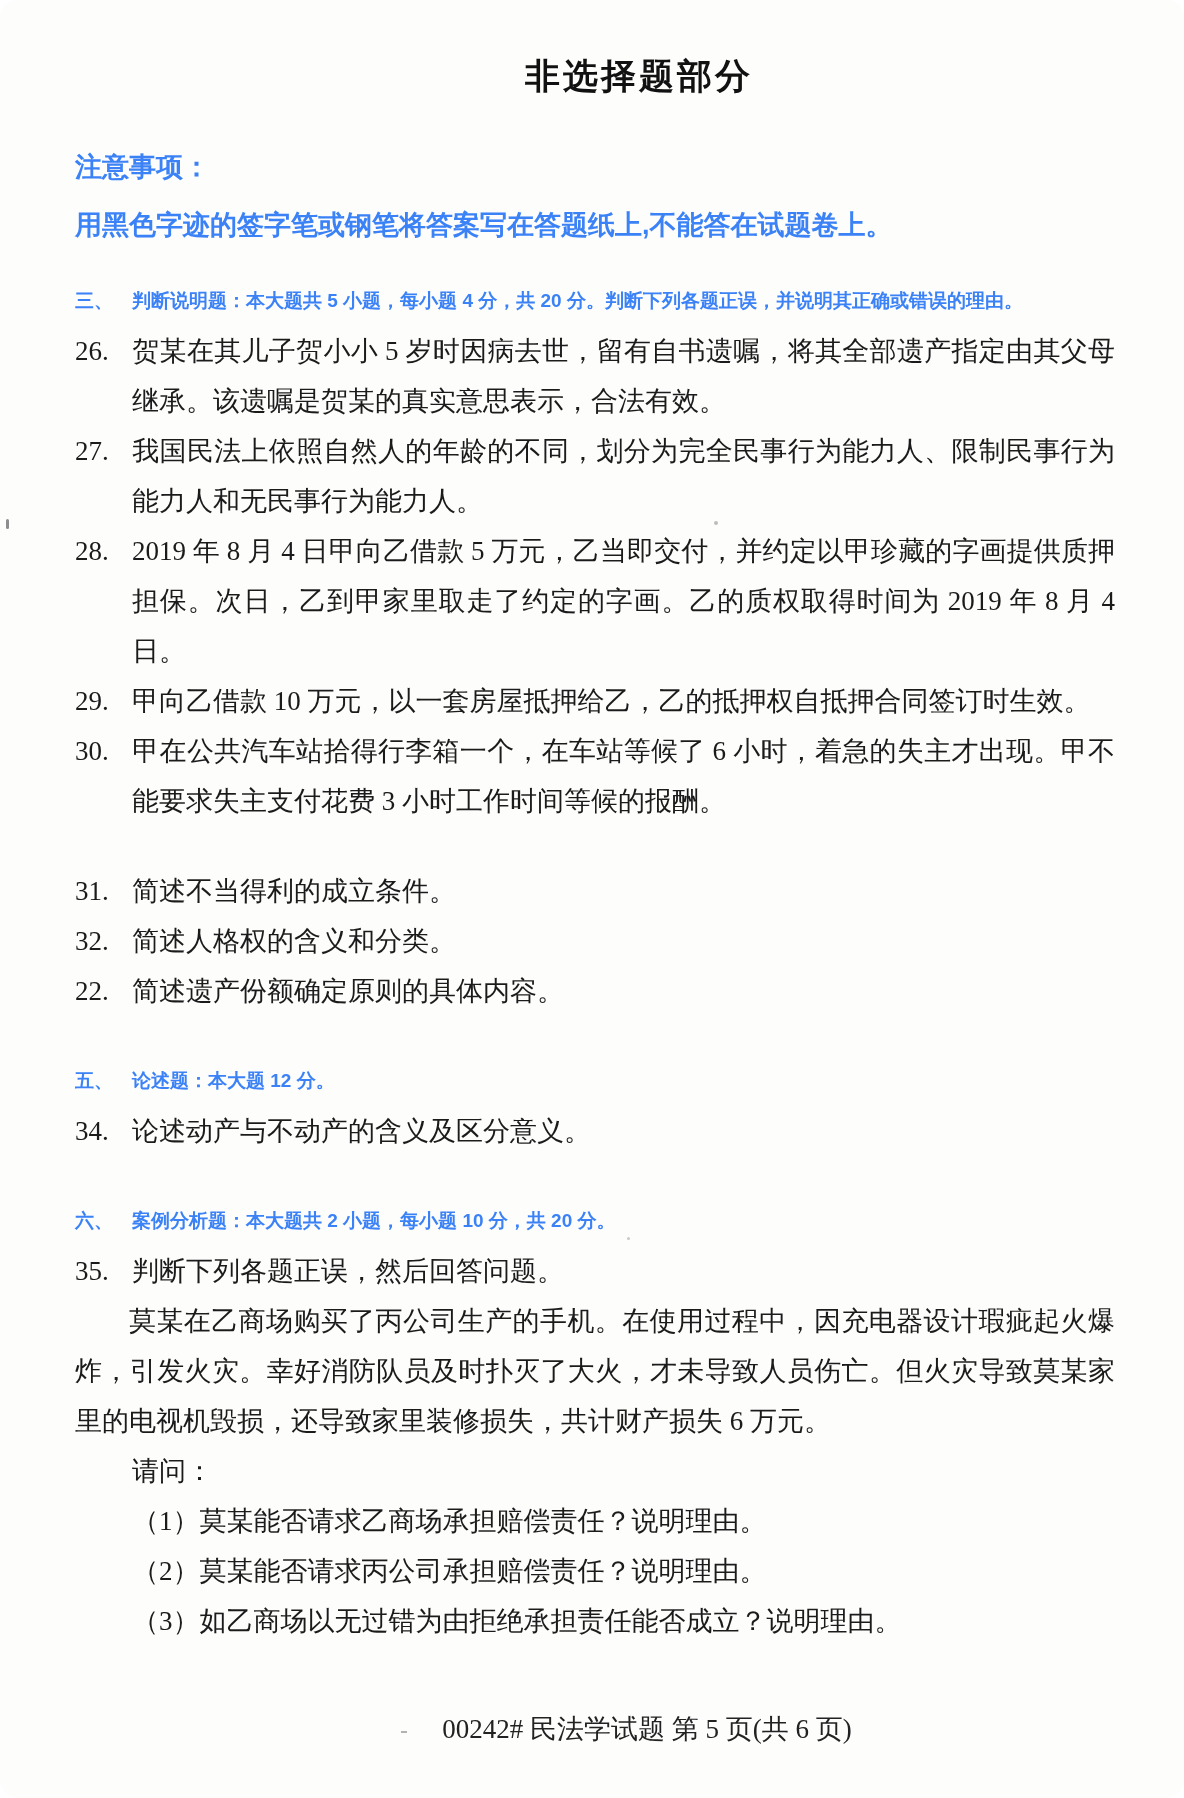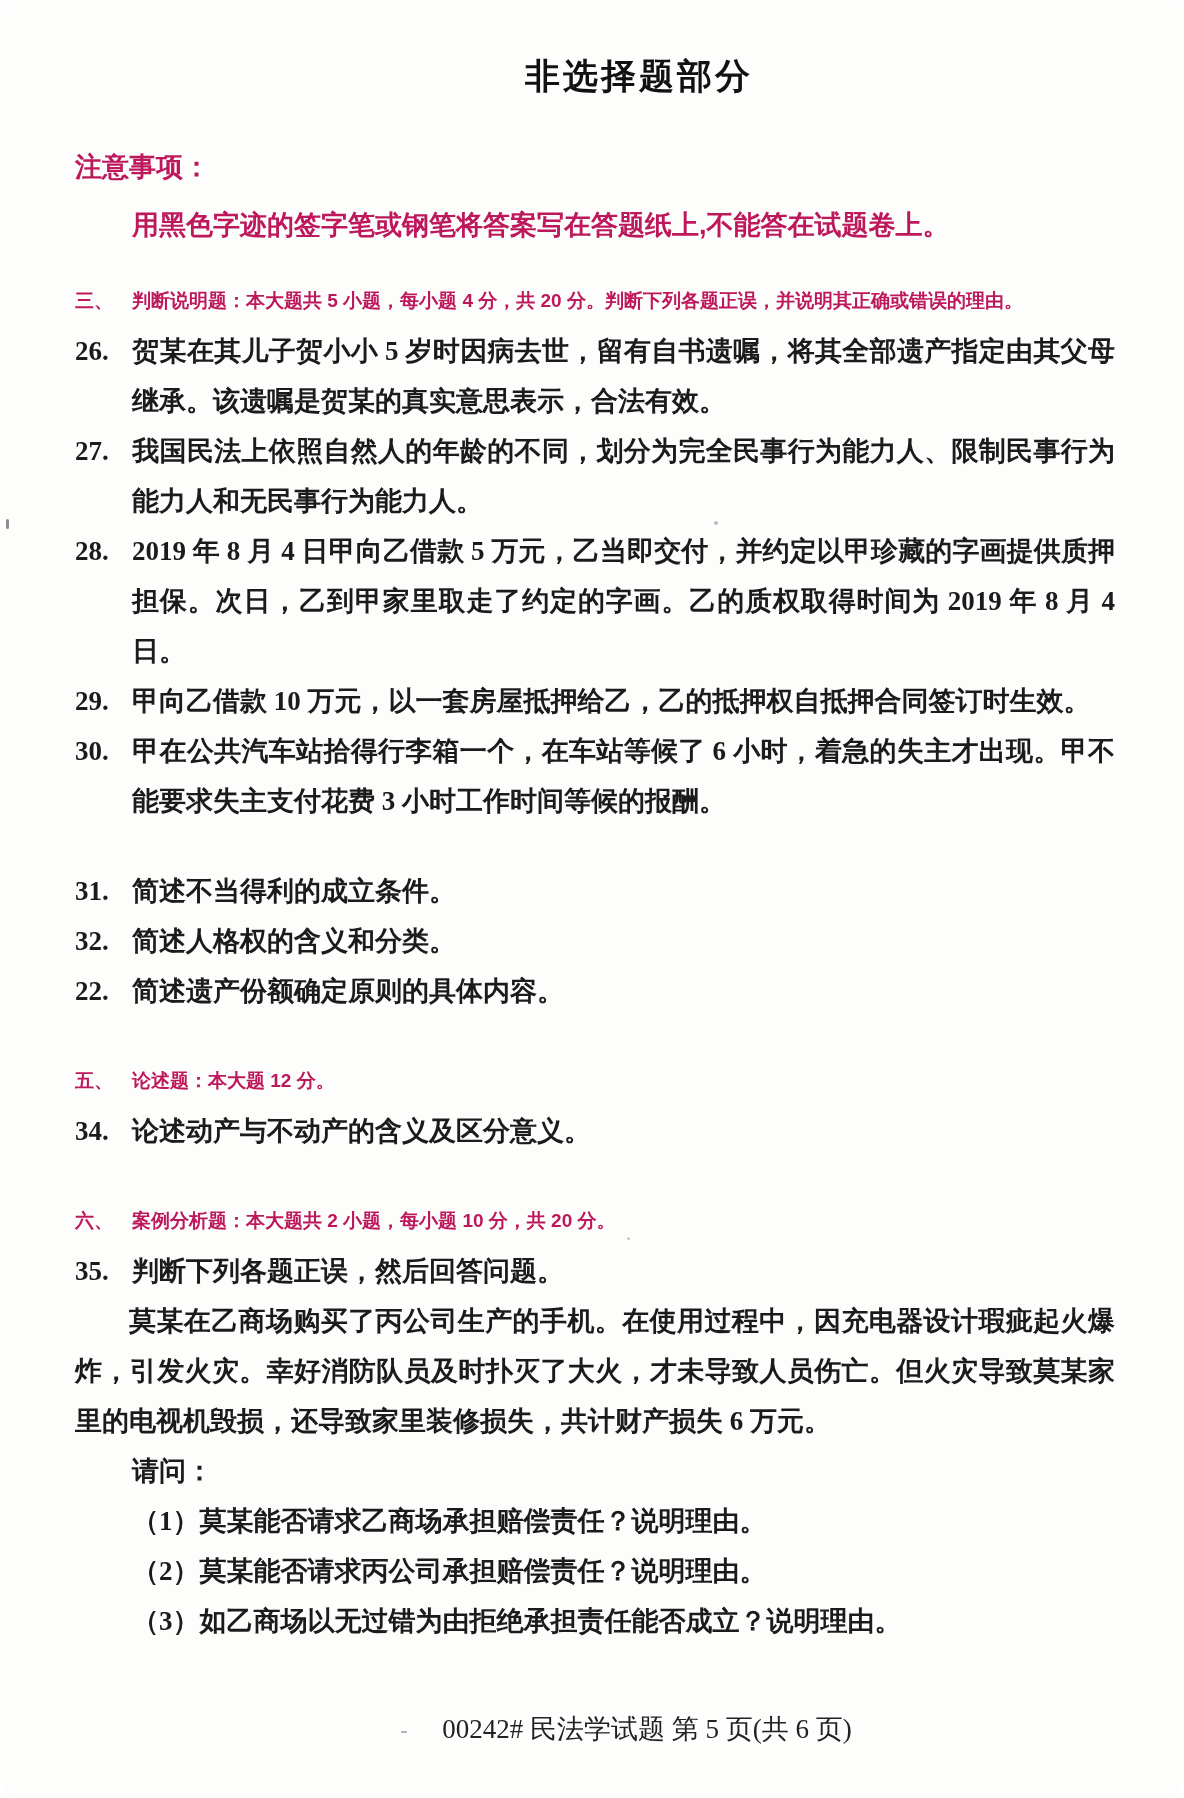--- a/index.html
+++ b/index.html
@@ -19,28 +19,28 @@
     margin:0;
     font-family:"Liberation Sans","DejaVu Sans",sans-serif;
     font-weight:700;
     font-size:35px;
     line-height:40px;
     letter-spacing:3px;
     text-align:center;
     transform:translateX(44px);
     color:#111;
   }
-  .line{font-size:27px;line-height:50px;font-weight:bold;}
+  .line{font-size:27px;line-height:50px;}
   .bold-sans{
     font-family:"Liberation Sans","DejaVu Sans",sans-serif;
     font-weight:700;
-    color:#be185d;
+    color:#3b82f6;
   }
   .notice-label{margin-top:46px;}
-  .notice-text{margin-top:8px;margin-left:57px;}
+  .notice-text{margin-top:8px;}
   .section{margin-top:40px;}
   #sections .section:first-child{margin-top:26px;}
   .hang{
     padding-left:57px;
     text-indent:-57px;
     text-align:justify;
     text-justify:inter-character;
   }
   .num{display:inline-block;width:57px;text-indent:0;}
   .heading{font-size:19px;}

